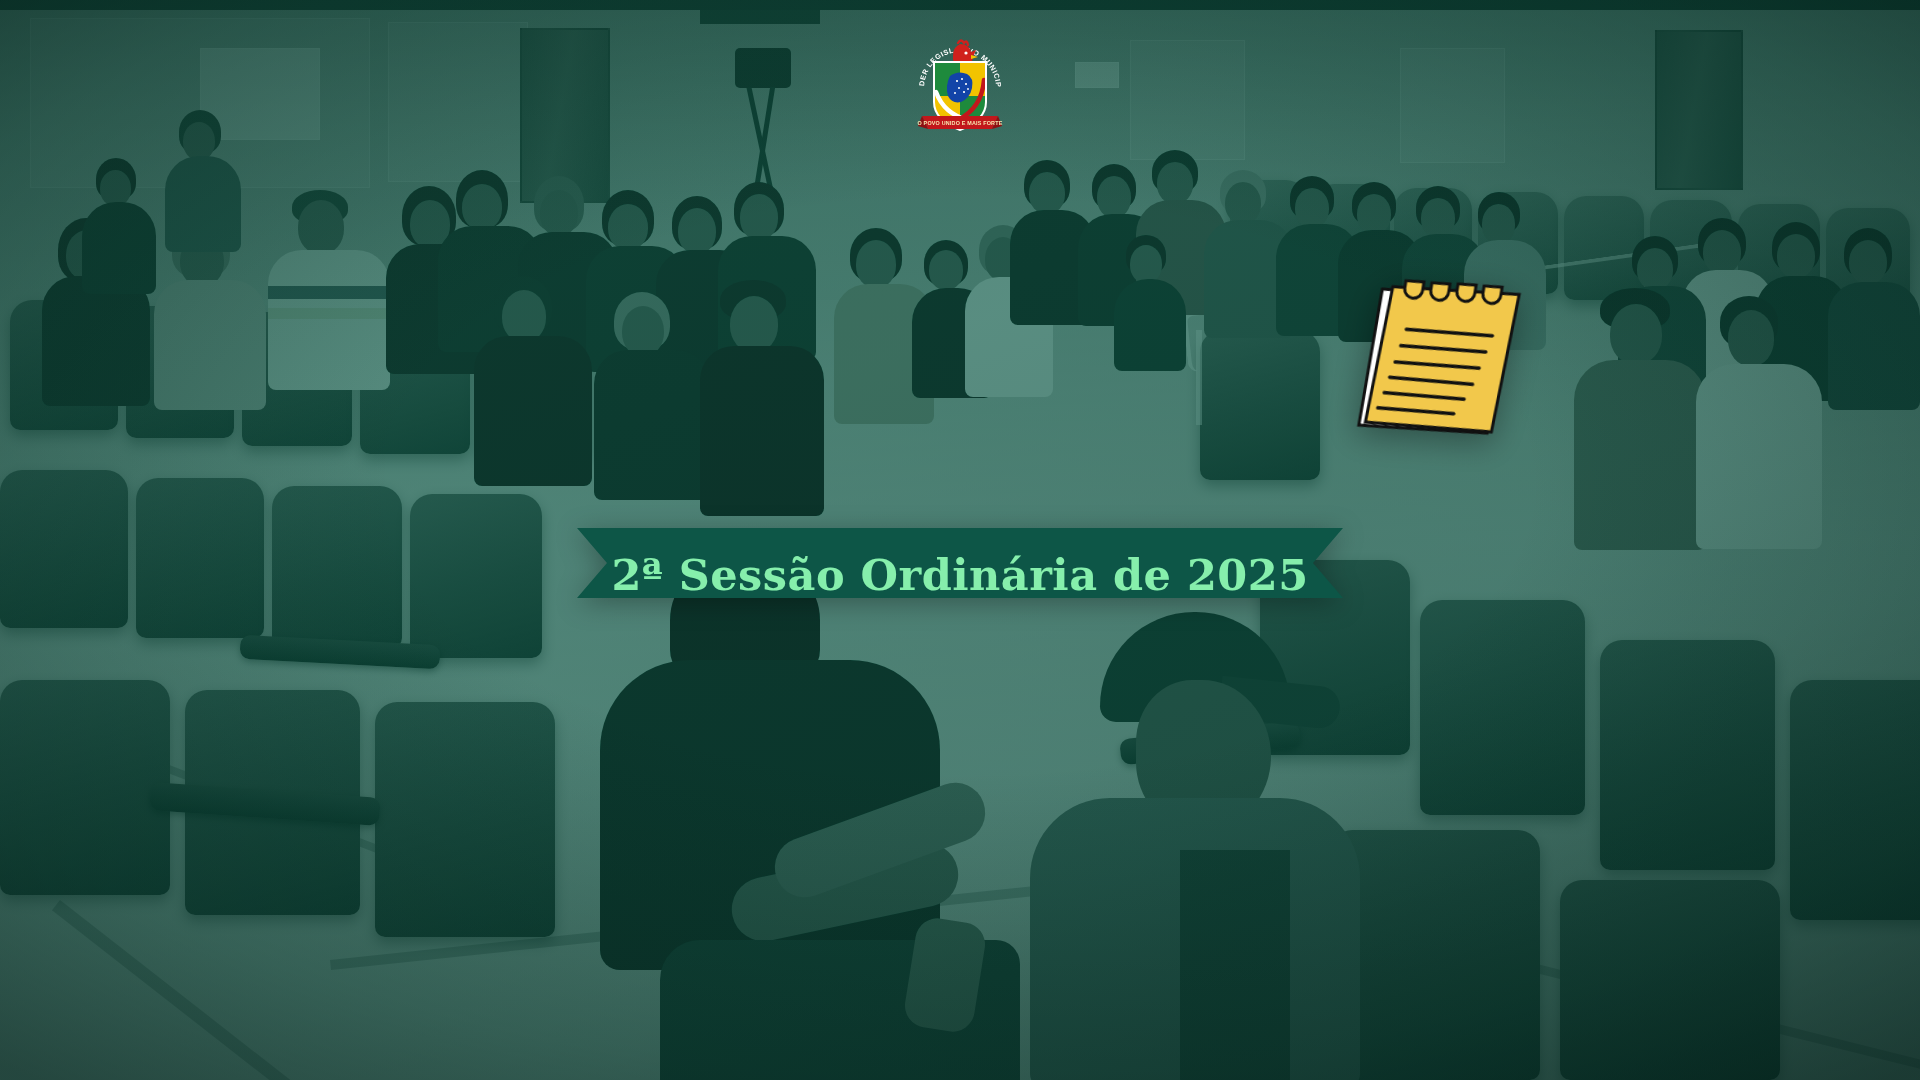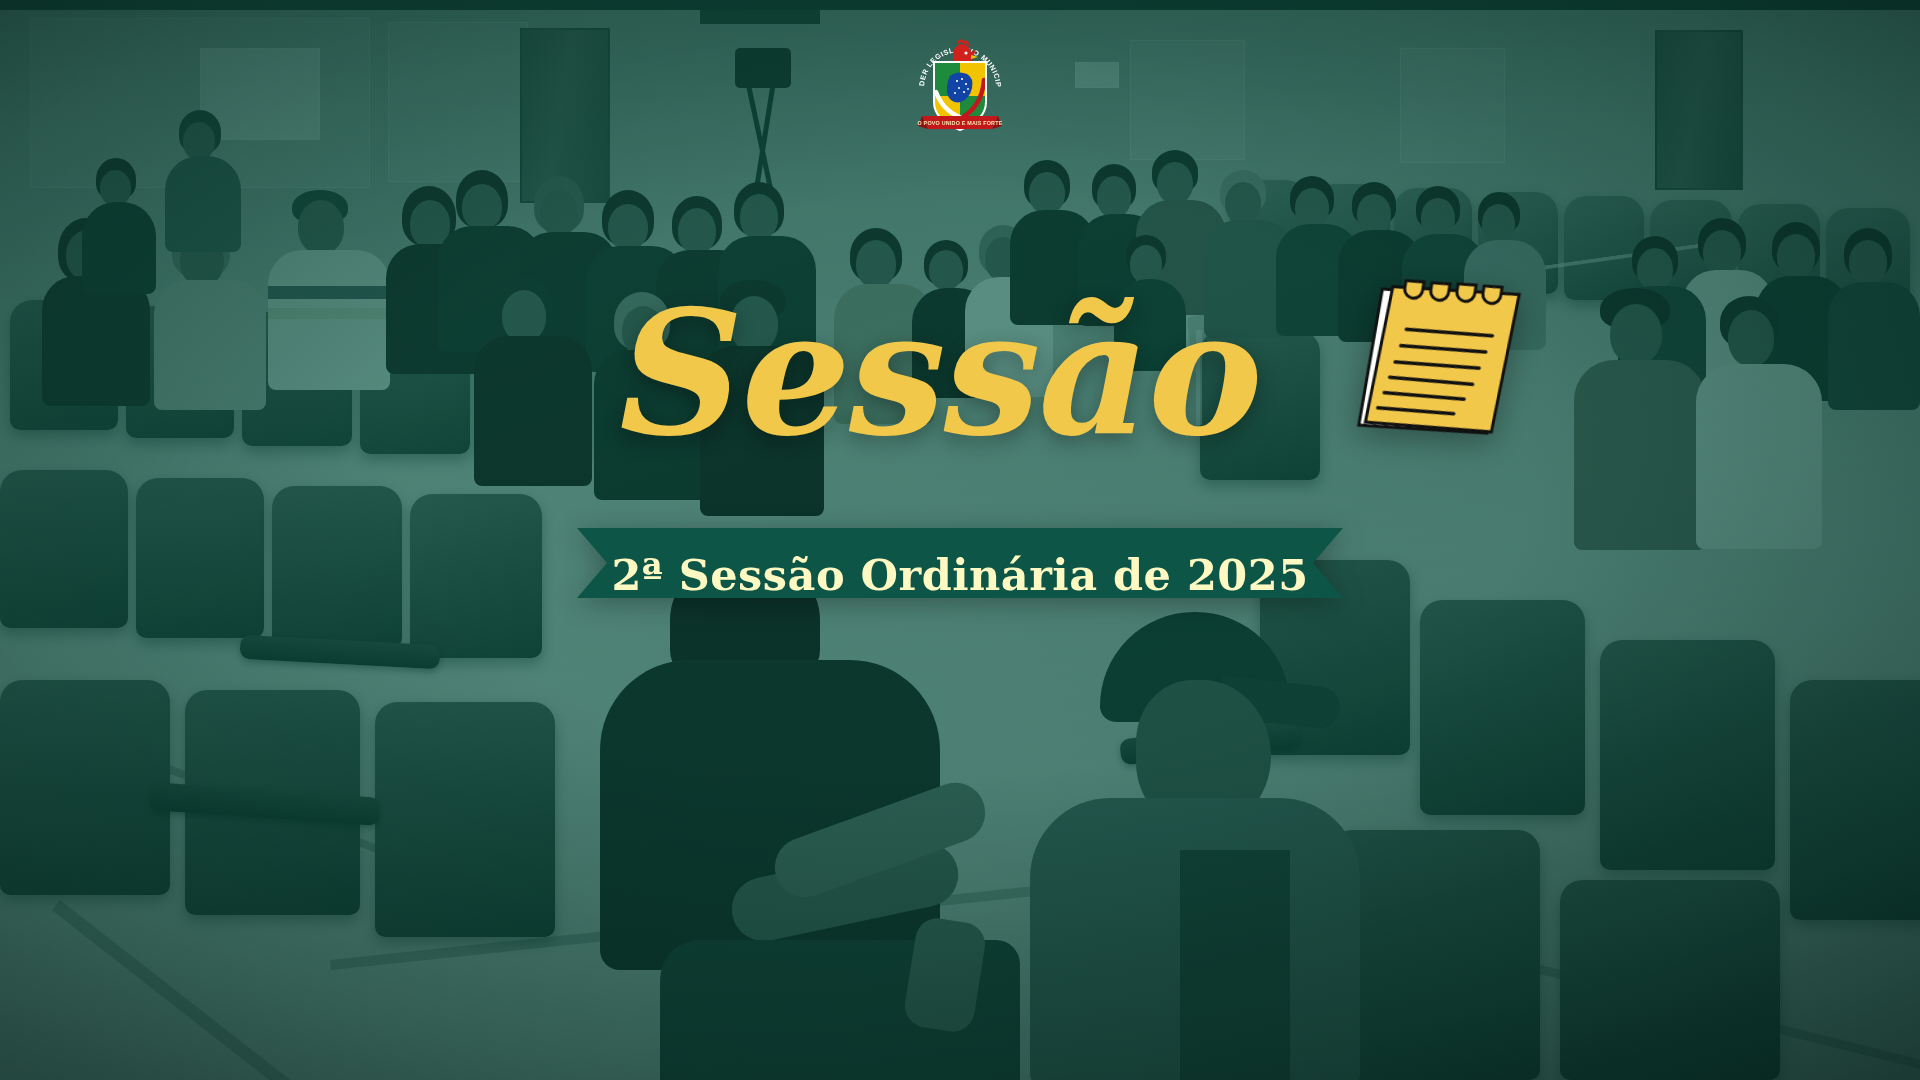--- a/index.html
+++ b/index.html
@@ -168,21 +168,21 @@
   .ribbon {
     position:absolute; left:50%; transform:translateX(-50%);
     top:528px; width:766px; height:70px; z-index:55;
   }
   .ribbon-bg { position:absolute; inset:0; }
   .ribbon-bg svg { display:block; width:766px; height:70px;
     filter:drop-shadow(0 5px 13px rgba(0,0,0,.3)); }
   .ribbon-text {
     position:absolute; inset:0;
     display:flex; align-items:center; justify-content:center;
-    color:#fef9c3;
+    color:#86efac;
     font-family:"DejaVu Serif", serif;
     font-weight:700; font-size:43px; letter-spacing:.5px;
     white-space:nowrap;
     margin-top:24px;
   }
 </style>
 </head>
 <body>
 
 <div class="stage">
@@ -492,21 +492,20 @@
         <path d="M8,80 L4,90 L14,93 Z" fill="#8E1012"></path>
         <path d="M84,80 L88,90 L78,93 Z" fill="#8E1012"></path>
         <text x="46" y="89" text-anchor="middle" font-family="'Liberation Sans',sans-serif" font-size="5.4" font-weight="700" fill="#F7E7B0" letter-spacing="0.2">O POVO UNIDO E MAIS FORTE</text>
       </svg>
     </div>
 
   </div>
 
   <div class="titleblock">
 
-    <div class="script">Sessão</div>
 
     <div class="notepad">
       <svg viewBox="0 0 168 175" xmlns="http://www.w3.org/2000/svg">
 
         <path d="M22,26 L150,14 L148,152 L20,164 Z" fill="#ffffff" stroke="#111111" stroke-width="3"></path>
 
         <path d="M32,22 L158,10 L152,150 L26,160 Z" fill="#F2C84B" stroke="#111111" stroke-width="3"></path>
 
         <g fill="#F2C84B" stroke="#111111" stroke-width="3">
           <path d="M44,22 a9,9 0 0 0 18,-1.6 l0,-8 l-18,1.6 Z"></path>

